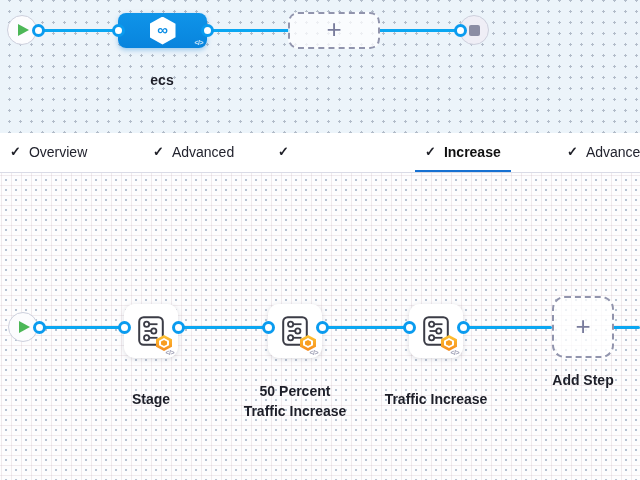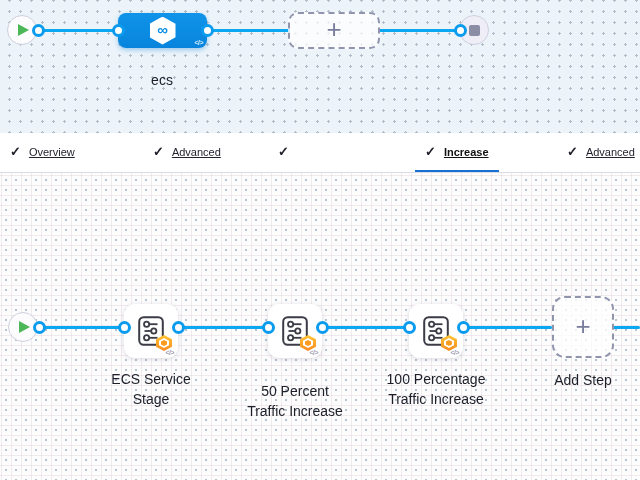--- a/index.html
+++ b/index.html
@@ -65,35 +65,35 @@
 
   
   .dashed-box {
     position:absolute; border:2px dashed #9194ad; background:rgba(255,255,255,0.75);
     display:flex; align-items:center; justify-content:center; cursor:pointer; z-index:4;
   }
   .plus { color:#797c9c; font-size:26px; font-weight:200; line-height:1; margin-top:-3px; }
 
   
   .nlabel {
-    position:absolute; text-align:center; font-size:14px; color:#1d1e28; line-height:20px;
+    position:absolute; text-align:center; font-size:14px; color:#1d1e28; line-height:20px;font-weight:bold;
   }
 
   
   .tabbar {
     position:absolute; left:0; top:133px; width:640px; height:40px;
     background:#fff; border-bottom:1px solid #d9dbe6; overflow:hidden; z-index:6;
   }
   .tab {
     position:absolute; top:0; height:40px; padding:0 10px;
     display:flex; align-items:center; gap:8px; cursor:pointer;
     border-bottom:3px solid transparent;
   }
   .tab .chk { font-size:13px; font-weight:700; color:#1f2028; }
-  .tab .tlabel { font-size:11px; color:#22232e; font-weight:400; white-space:nowrap;text-decoration:underline; }
+  .tab .tlabel { font-size:14px; color:#22232e; font-weight:400; white-space:nowrap; }
   .tab.active { border-bottom-color:#1671d2; }
   .tab.active .tlabel { font-weight:600; color:#111; }
 
   
   .step-card {
     position:absolute; width:54px; height:54px; background:#fff; border-radius:11px;
     box-shadow:0 1px 5px rgba(96,97,112,0.22);
     display:flex; align-items:center; justify-content:center; cursor:pointer; z-index:4;
   }
   .step-icon { position:relative; width:26px; height:30px; display:block; }
@@ -250,26 +250,26 @@
       <span class="code">&lt;/&gt;</span>
     </div>
     <span class="cdot" style="left:402.5px;top:147.5px"></span>
     <span class="cdot" style="left:456.5px;top:147.5px"></span>
 
     <div class="dashed-box" style="left:552px;top:123px;width:62px;height:62px;border-radius:13px">
       <span class="plus">+</span>
     </div>
 
     <div class="nlabel" style="left:81px;top:196px;width:140px">
-      <span>ECS Service</span><br>
+      <br>
       <span>Stage</span>
     </div>
     <div class="nlabel" style="left:225px;top:208px;width:140px">
       <span>50 Percent</span><br>
       <span>Traffic Increase</span>
     </div>
     <div class="nlabel" style="left:366px;top:196px;width:140px">
-      <span>100 Percentage</span><br>
+      <br>
       <span>Traffic Increase</span>
     </div>
     <div class="nlabel" style="left:513px;top:197px;width:140px">Add Step</div>
   </div>
 </div>
 
 </body></html>

